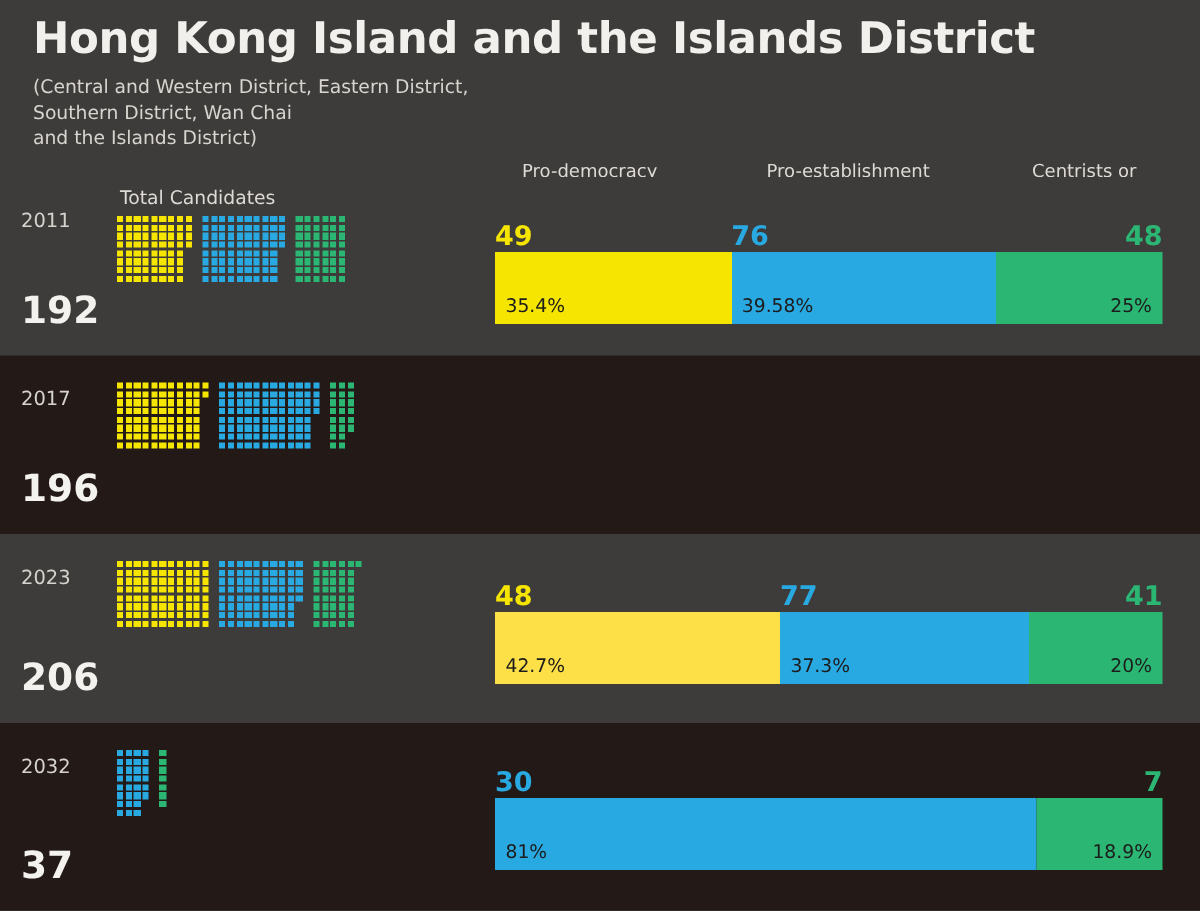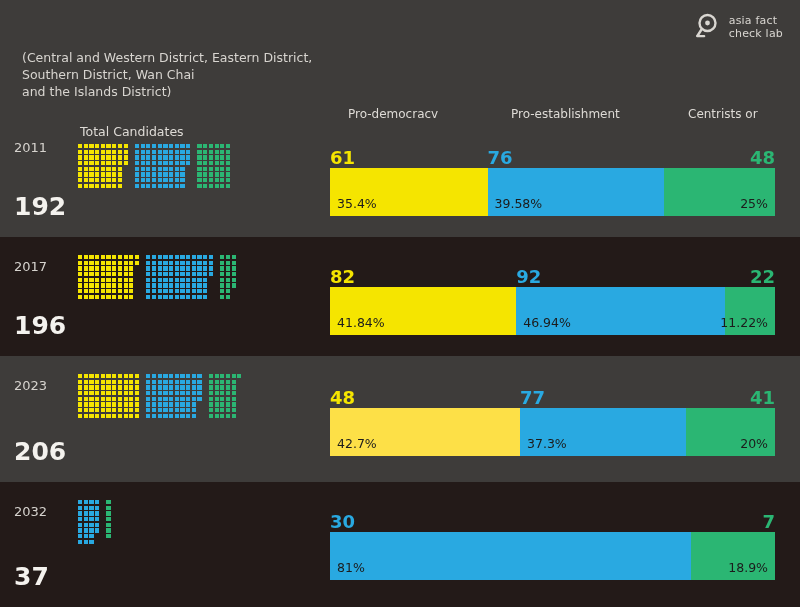--- a/index.html
+++ b/index.html
@@ -159,36 +159,25 @@
     color: #1c1c1c;
     white-space: nowrap;
   }
   .seg .pct.left  { left: 7px; }
   .seg .pct.right { right: 7px; }
 </style>
 </head>
 <body>
 
 <div id="header">
+  <div id="page-title">Hong Kong Island and the Islands District</div>
   <div id="subtitle">(Central and Western District, Eastern District,
 Southern District, Wan Chai
 and the Islands District)</div>
 
-  <div id="logo">
-    <span class="glass">
-      <svg width="26" height="26" viewBox="0 0 26 26">
-        <circle cx="11.5" cy="11" r="8" fill="none" stroke="#d9d6d1" stroke-width="2.4"></circle>
-        <circle cx="11.5" cy="11" r="2.4" fill="#d9d6d1"></circle>
-        <line x1="5.4" y1="17.6" x2="1.6" y2="23.6" stroke="#d9d6d1" stroke-width="2.6" stroke-linecap="round"></line>
-        <line x1="1.2" y1="24.2" x2="8.2" y2="24.2" stroke="#d9d6d1" stroke-width="2.2" stroke-linecap="round"></line>
-      </svg>
-    </span>
-    <span class="wordmark">asia fact
-check lab</span>
-  </div>
 </div>
 
 <div id="legend">
   <div class="legend-item" id="legend-pro-democracy">
     <span class="swatch" style="background:#f5e500"></span>
     <span class="legend-text">Pro-democracy
 candidates</span>
   </div>
   <div class="legend-item" id="legend-pro-establishment">
     <span class="swatch" style="background:#29a9e1"></span>
@@ -420,21 +409,21 @@
         <span class="dot" style="background: rgb(43, 182, 115);"></span>
         <span class="dot" style="background: rgb(43, 182, 115);"></span>
         <span class="dot" style="background: rgb(43, 182, 115);"></span>
         <span class="dot" style="background: rgb(43, 182, 115);"></span>
         <span class="dot" style="background: rgb(43, 182, 115);"></span>
         <span class="dot" style="background: rgb(43, 182, 115);"></span>
         <span class="dot" style="background: rgb(43, 182, 115);"></span>
       </div>
       <div class="bar-wrap" style="top: 28px;">
         <div class="bar-values">
-          <div class="bar-value" style="color: rgb(245, 229, 0); left: 0%;">61</div>
+          <div class="bar-value" style="color: rgb(245, 229, 0); left: 0%;">49</div>
           <div class="bar-value" style="color: rgb(41, 169, 225); left: 35.4%;">76</div>
           <div class="bar-value right" style="color: rgb(43, 182, 115); right: 1.42109e-14%;">48</div>
         </div>
         <div class="bar">
           <div class="seg" style="background: rgb(245, 229, 0); width: 35.4%;">
             <span class="pct left">35.4%</span>
           </div>
           <div class="seg" style="background: rgb(41, 169, 225); width: 39.58%;">
             <span class="pct left">39.58%</span>
           </div>
@@ -663,38 +652,20 @@
         <span class="dot" style="background: rgb(43, 182, 115);"></span>
         <span class="dot" style="background: rgb(43, 182, 115);"></span>
         <span class="dot" style="background: rgb(43, 182, 115);"></span>
         <span class="dot" style="background: rgb(43, 182, 115);"></span>
         <span class="dot" style="background: rgb(43, 182, 115);"></span>
         <span class="dot" style="background: rgb(43, 182, 115);"></span>
         <span class="dot" style="background: rgb(43, 182, 115);"></span>
         <span class="dot" style="background: rgb(43, 182, 115);"></span>
         <span class="dot" style="background: rgb(43, 182, 115);"></span>
         <span class="dot" style="background: rgb(43, 182, 115);"></span>
-      </div>
-      <div class="bar-wrap" style="top: 28px;">
-        <div class="bar-values">
-          <div class="bar-value" style="color: rgb(245, 229, 0); left: 0%;">82</div>
-          <div class="bar-value" style="color: rgb(41, 169, 225); left: 41.84%;">92</div>
-          <div class="bar-value right" style="color: rgb(43, 182, 115); right: 0%;">22</div>
-        </div>
-        <div class="bar">
-          <div class="seg" style="background: rgb(245, 229, 0); width: 41.84%;">
-            <span class="pct left">41.84%</span>
-          </div>
-          <div class="seg" style="background: rgb(41, 169, 225); width: 46.94%;">
-            <span class="pct left">46.94%</span>
-          </div>
-          <div class="seg" style="background: rgb(43, 182, 115); width: 11.22%;">
-            <span class="pct right">11.22%</span>
-          </div>
-        </div>
       </div>
     </div>
     <div class="row light" style="top: 356px; height: 126px;">
       <div class="row-year" style="top: 22px;">2023</div>
       <div class="row-total" style="top: 81px;">206</div>
       <div class="dot-matrix" style="top: 18px;">
         <span class="dot" style="background: rgb(245, 229, 0);"></span>
         <span class="dot" style="background: rgb(245, 229, 0);"></span>
         <span class="dot" style="background: rgb(245, 229, 0);"></span>
         <span class="dot" style="background: rgb(245, 229, 0);"></span>

